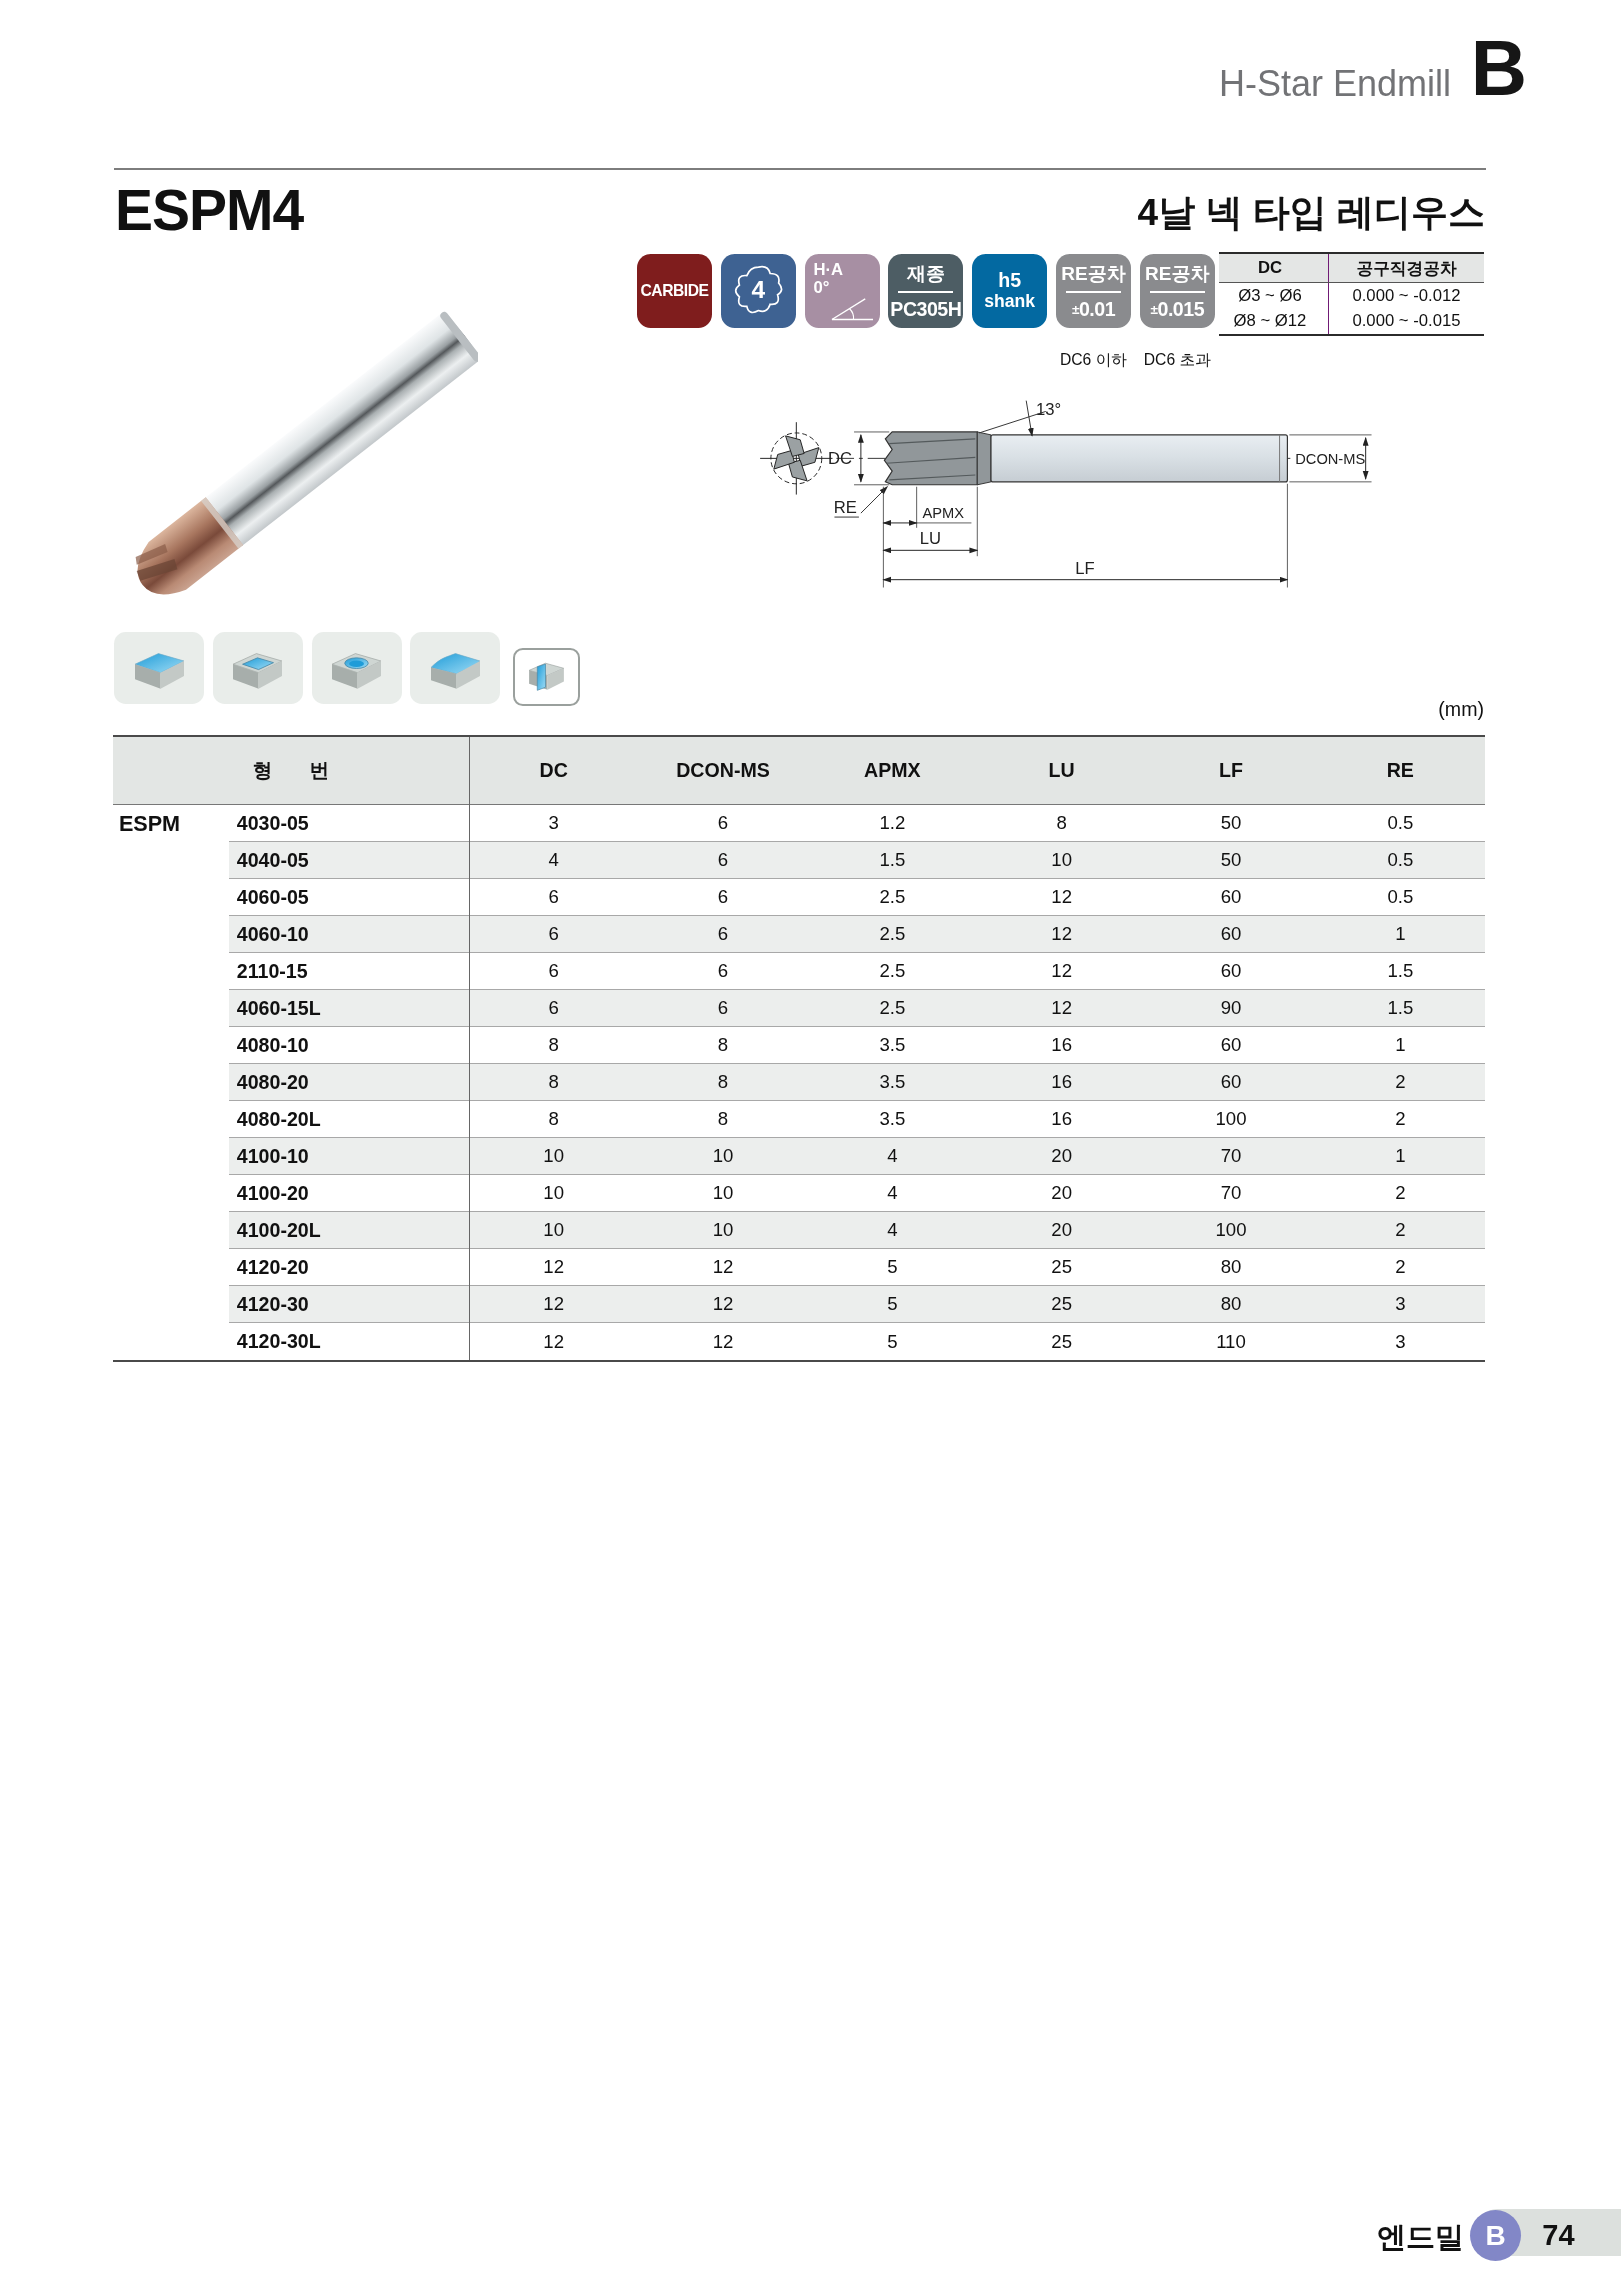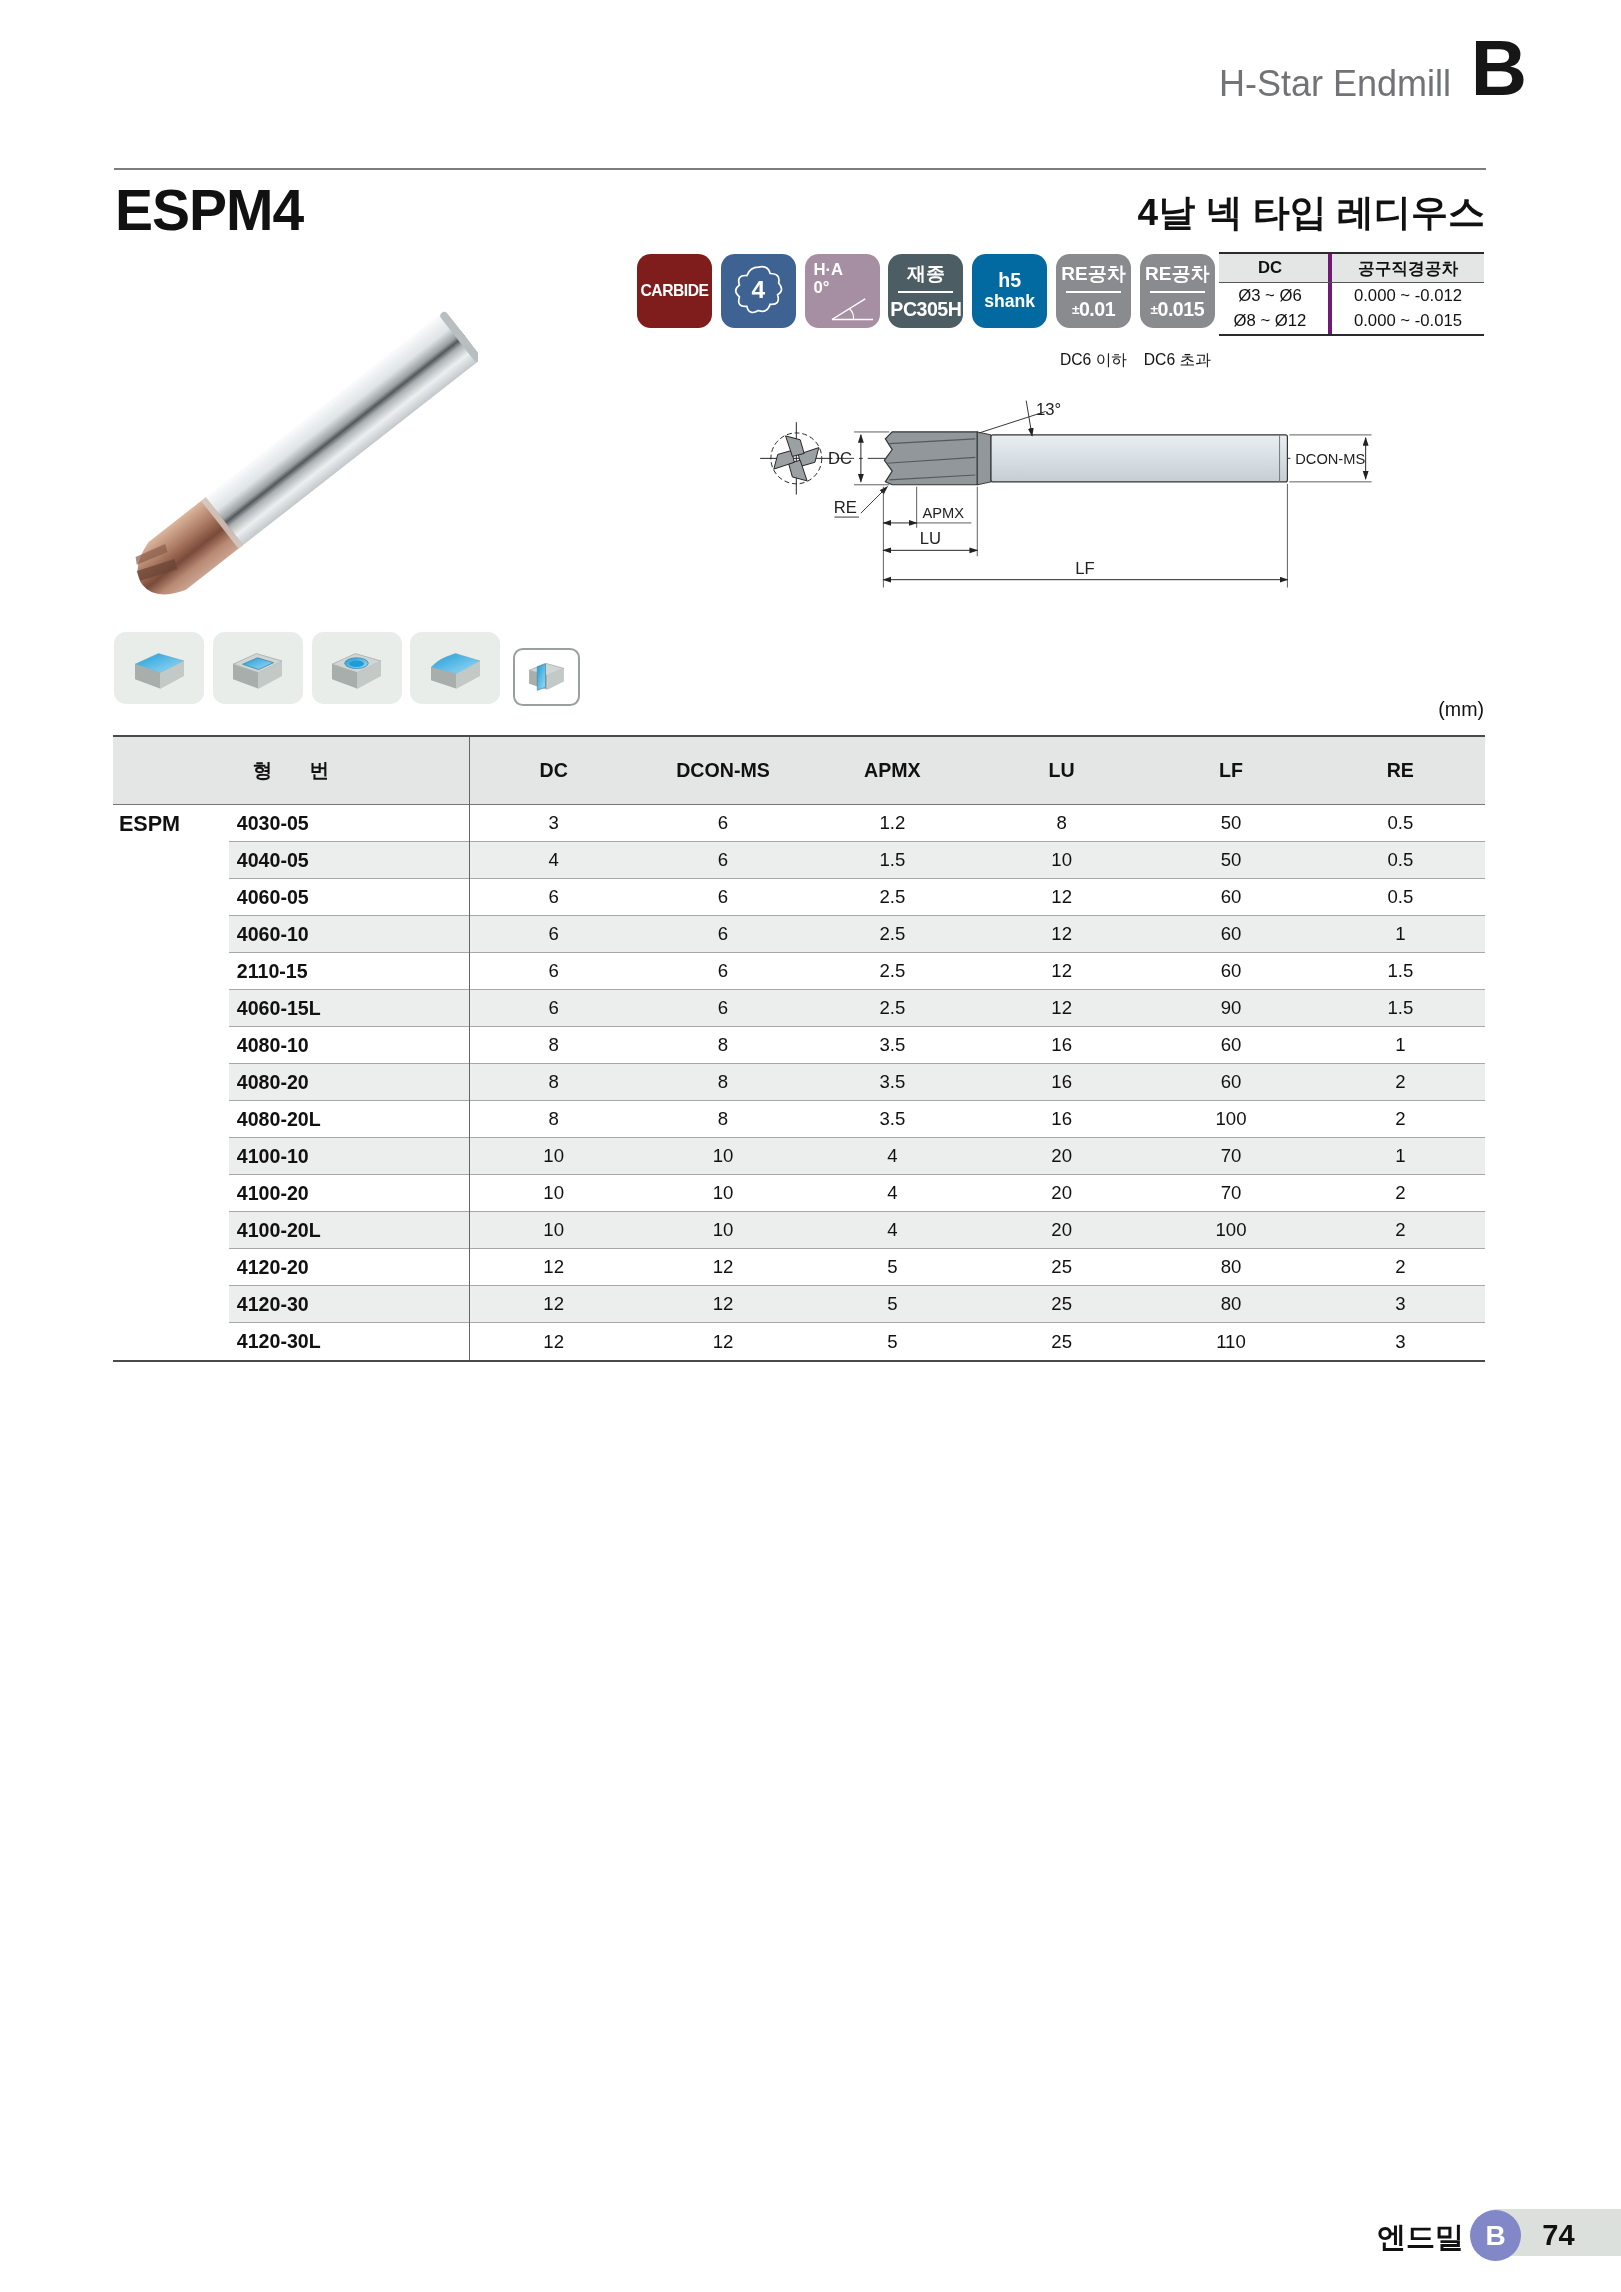--- a/index.html
+++ b/index.html
@@ -34,21 +34,21 @@
   .bdg-val .pm{font-size:13.7px;vertical-align:2px;}
   .b-shank .l1{font-size:19.6px;font-weight:bold;line-height:1.05;}
   .b-shank .l2{font-size:17.6px;font-weight:bold;}
   .bnote{margin-top:22px;text-align:center;font-size:15.7px;color:#111;white-space:nowrap;}
   
   .minitab{position:absolute;top:252px;left:1219px;width:265px;border-top:2.9px solid #2b2b2b;
            border-bottom:2.9px solid #2b2b2b;font-size:16.7px;}
   .minitab .mrow{display:grid;grid-template-columns:102px 1fr;}
   .minitab .mhead{background:#E4E6E5;border-bottom:1px solid #555;font-weight:bold;}
   .minitab .mcell{height:28px;display:flex;align-items:center;justify-content:center;}
-  .minitab .mrow .mcell:last-child{border-left:4px solid #701a75;margin-left:7px;}
+  .minitab .mrow .mcell:last-child{border-left:1px solid #701a75;margin-left:7px;}
   .minitab .mbody .mcell{height:25.5px;}
   
   .photo{position:absolute;left:76px;top:292px;}
   .tdraw{position:absolute;left:742px;top:385px;}
   .tdraw text{font-family:"Liberation Sans",sans-serif;fill:#222;}
   
   .apps{position:absolute;left:114px;top:632px;display:flex;}
   .app{width:90px;height:72px;background:#E9EDEA;border-radius:11.8px;margin-right:8.8px;
        display:flex;align-items:center;justify-content:center;}
   .app.small{width:63px;height:54px;background:#fff;border:2px solid #9aa09d;border-radius:9.8px;

